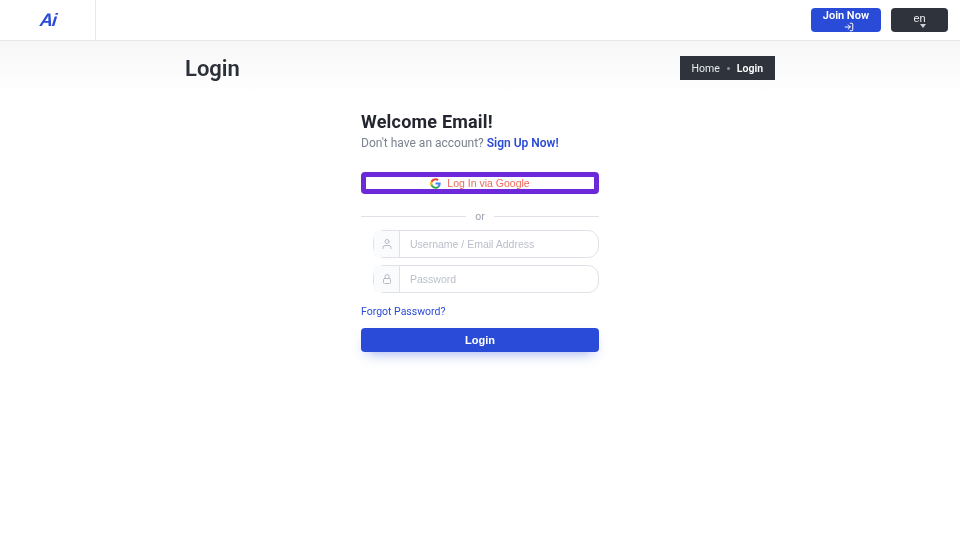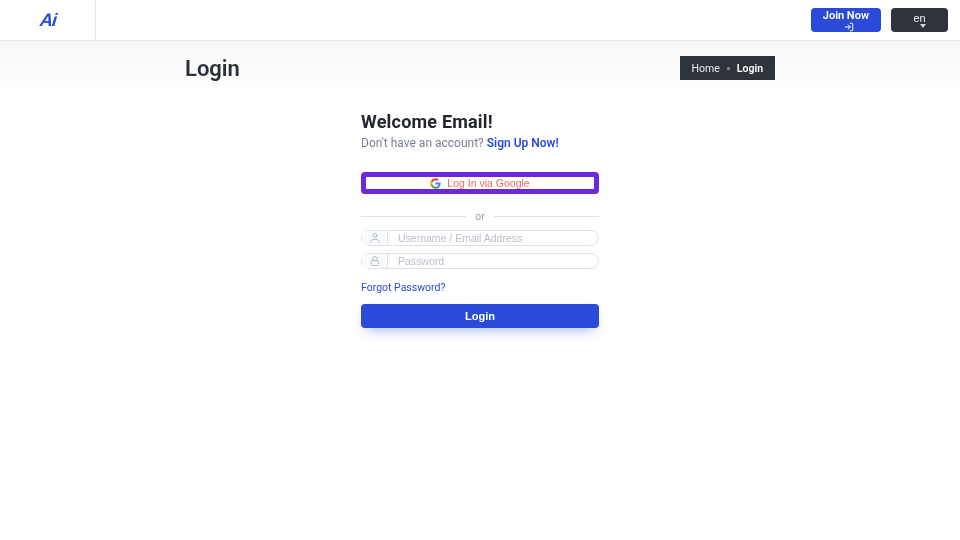--- a/index.html
+++ b/index.html
@@ -114,21 +114,21 @@
   .g-icon{width:11px;height:11px;display:inline-block;}
   .or{
     margin:16px 0 6px;display:flex;align-items:center;
     color:var(--muted2);font-size:10.5px;
   }
   .or::before,.or::after{content:"";flex:1;height:1px;background:var(--border2);}
   .or span{padding:0 9px;}
   .field{
     display:flex;align-items:stretch;
     border:1px solid var(--border2);border-radius:11px;
-    height:16px;margin-top:7px;background:#fff;
+    height:28px;margin-top:7px;background:#fff;margin-left:12px;
   }
   .ficon{
     width:26px;display:flex;align-items:center;justify-content:center;
     border-right:1px solid var(--border2);color:#aeb4c0;background:#fafbfc;
   }
   .field input{
     flex:1;border:none;outline:none;background:transparent;
     padding:0 10px;font-size:10.5px;color:var(--text);
   }
   .field input::placeholder{color:#b9bfca;}

